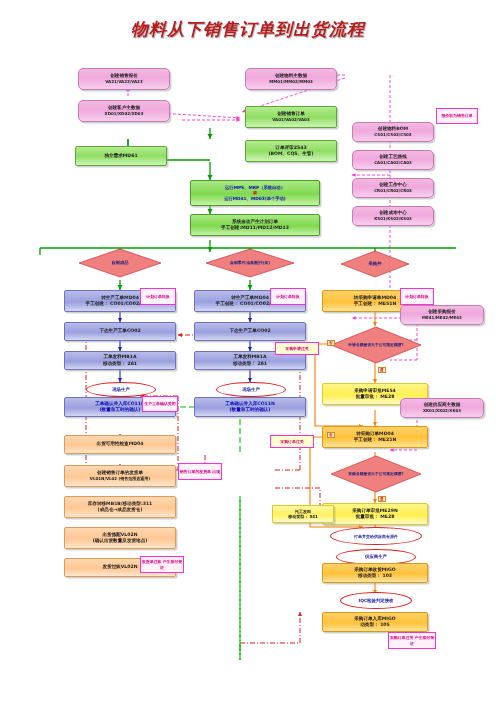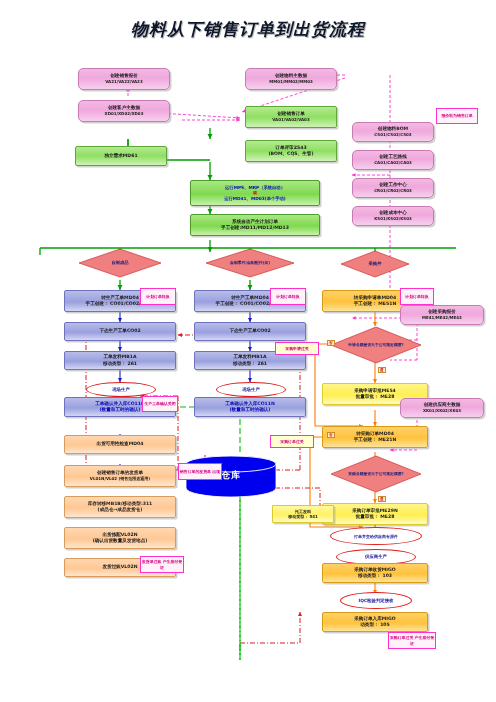--- a/index.html
+++ b/index.html
@@ -72,21 +72,21 @@
         text-align:center;display:flex;align-items:center;justify-content:center;
         padding:0.5px;box-sizing:border-box;}
   .note.yellow{background:#ffffd0;border-color:#ff2fd0;color:#d4007f;}
   
   #warehouse{position:absolute;}
   #warehouse .whlabel{position:absolute;left:0;right:0;top:48%;transform:translateY(-50%);
      text-align:center;color:#ffffff;font-size:9px;font-weight:bold;letter-spacing:1px;}
   
   #title{position:absolute;left:0;right:0;top:18px;text-align:center;
      font-family:"DejaVu Serif","Liberation Serif",serif;
-     font-size:17px;font-weight:bold;color:#0f172a;letter-spacing:1px;
+     font-size:17px;font-weight:bold;color:#b91c1c;letter-spacing:1px;
      font-style:italic;
      text-shadow:1px 1px 0 #bbb;}
   .mini{font-size:4.0px;font-weight:bold;}
   .redtxt{color:#e00000;}
   .bluetxt{color:#0b0bbb;}
   .tinylbl{position:absolute;font-size:3.6px;font-weight:bold;color:#d40000;}
   .tinylbl.box{background:#ffe9c6;border:0.6px solid #cc8a2a;padding:0 1px;}
 </style>
 </head>
 <body>
@@ -394,27 +394,20 @@
 
   <div class="node bx-pink" style="left:400px;top:398px;width:84px;height:20px;">
     <span>创建供应商主数据</span>
     <span class="l2 mini">XK01/XK02/XK03</span>
   </div>
   <div class="node bx-pink" style="left:400px;top:305px;width:84px;height:20px;">
     <span>创建采购报价</span>
     <span class="l2 mini">ME41/ME42/ME43</span>
   </div>
 
-  <div id="warehouse" style="left:185px;top:455px;width:92px;height:42px;">
-    <svg width="92" height="42">
-      <path d="M1,9 L1,33 A45,9 0 0 0 91,33 L91,9 Z" fill="#0000ee" stroke="#ffffff" stroke-width="0.8"></path>
-      <ellipse cx="46" cy="9" rx="45" ry="8" fill="#0000ee" stroke="#ffffff" stroke-width="0.9"></ellipse>
-    </svg>
-    <div class="whlabel">仓库</div>
-  </div>
 
   <div class="node bx-yellow2" style="left:272px;top:505px;width:62px;height:18px;font-size:4.0px;">
     <span>托工发料</span>
     <span class="l2">移动类型： 541</span>
   </div>
 
   <div class="note" style="left:140px;top:288px;width:36px;height:17px;">
     <span>计划订单转换</span>
   </div>
   <div class="note" style="left:270px;top:288px;width:36px;height:17px;">

